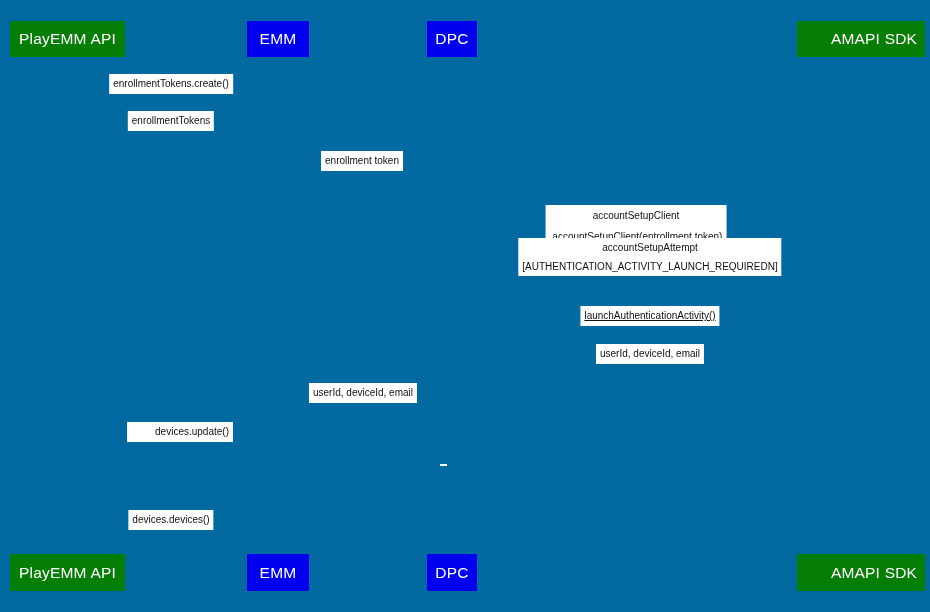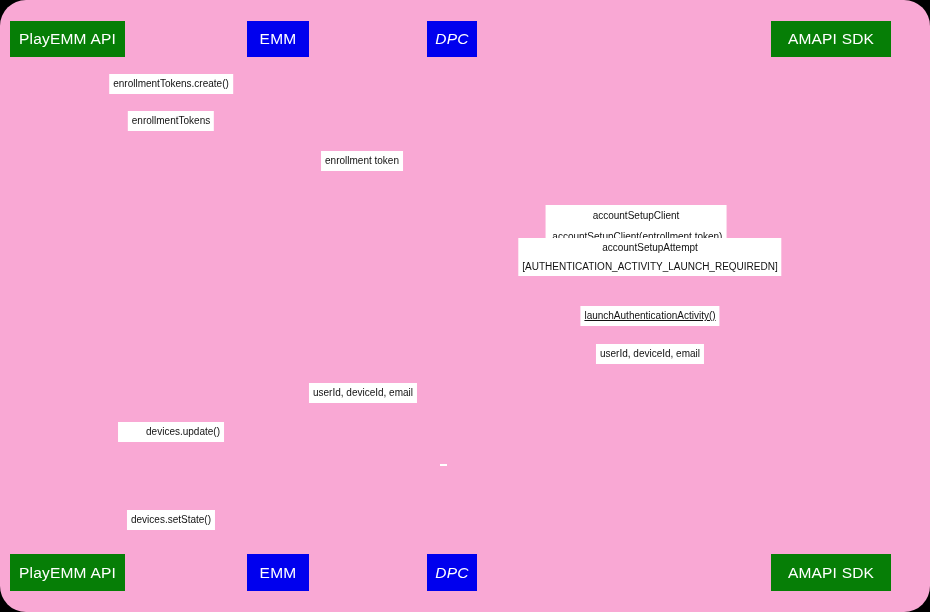--- a/index.html
+++ b/index.html
@@ -1,47 +1,46 @@
 <!DOCTYPE html>
 <html><head>
 <meta charset="utf-8">
 <style>
   html,body{margin:0;padding:0;background:#000;}
   .stage{
-    position:relative;width:930px;height:612px;background:#f9a8d4;overflow:hidden;
+    position:relative;width:930px;height:612px;background:#0369a1;overflow:hidden;
     font-family:"Liberation Sans", sans-serif;
-    border-radius:26px;
   }
   .actor{
     position:absolute;height:36px;display:flex;align-items:center;justify-content:center;
     color:#fff;font-size:15.5px;letter-spacing:.2px;white-space:nowrap;
   }
   .actor-green{background:#067e06;}
   .actor-blue{background:#0000ee;}
   .a-playemm{left:10px;width:115px;}
   .a-emm{left:247px;width:62px;}
-  .a-dpc{left:427px;width:50px;font-style:italic;}
-  .a-amapi{left:771px;width:120px;}
+  .a-dpc{left:427px;width:50px;}
+  .a-amapi{left:797px;width:102px;padding-left:26px;}
   .row-top{top:21px;}
   .row-bottom{top:554px;height:37px;}
   .msg{
     position:absolute;transform:translateX(-50%);
     background:#fff;color:#111;font-size:10px;line-height:20px;
     padding:0 4px;text-align:center;white-space:nowrap;
   }
   .msg div{white-space:nowrap;}
   .m0{left:171px;top:74px;}
   .m1{left:171px;top:111px;}
   .m2{left:362px;top:151px;}
   .m3{left:636px;top:179px;line-height:21px;margin-top:26px;}
   .m4{left:650px;top:238px;line-height:19px;}
   .m5{left:650px;top:306px;text-decoration:underline;}
   .m6{left:650px;top:344px;}
   .m7{left:363px;top:383px;}
-  .m8{left:171px;top:422px;padding-left:28px;}
+  .m8{left:180px;top:422px;padding-left:28px;}
   .m9{left:451px;top:470px;}
   .m10{left:171px;top:510px;}
   .tick{
     position:absolute;left:440px;top:464px;width:7px;height:2px;background:#fff;
   }
 </style>
 </head>
 <body>
 
 <div class="stage">
@@ -65,20 +64,20 @@
     <div>[AUTHENTICATION_ACTIVITY_LAUNCH_REQUIREDN]</div>
   </div>
 
   <div class="msg m5">launchAuthenticationActivity()</div>
   <div class="msg m6">userId, deviceId, email</div>
   <div class="msg m7">userId, deviceId, email</div>
   <div class="msg m8">devices.update()</div>
 
   <div class="tick"></div>
 
-  <div class="msg m10">devices.setState()</div>
+  <div class="msg m10">devices.devices()</div>
 
   <div class="actor actor-green a-playemm row-bottom">PlayEMM API</div>
   <div class="actor actor-blue a-emm row-bottom">EMM</div>
   <div class="actor actor-blue a-dpc row-bottom">DPC</div>
   <div class="actor actor-green a-amapi row-bottom">AMAPI SDK</div>
 
 </div>
 
 </body></html>

